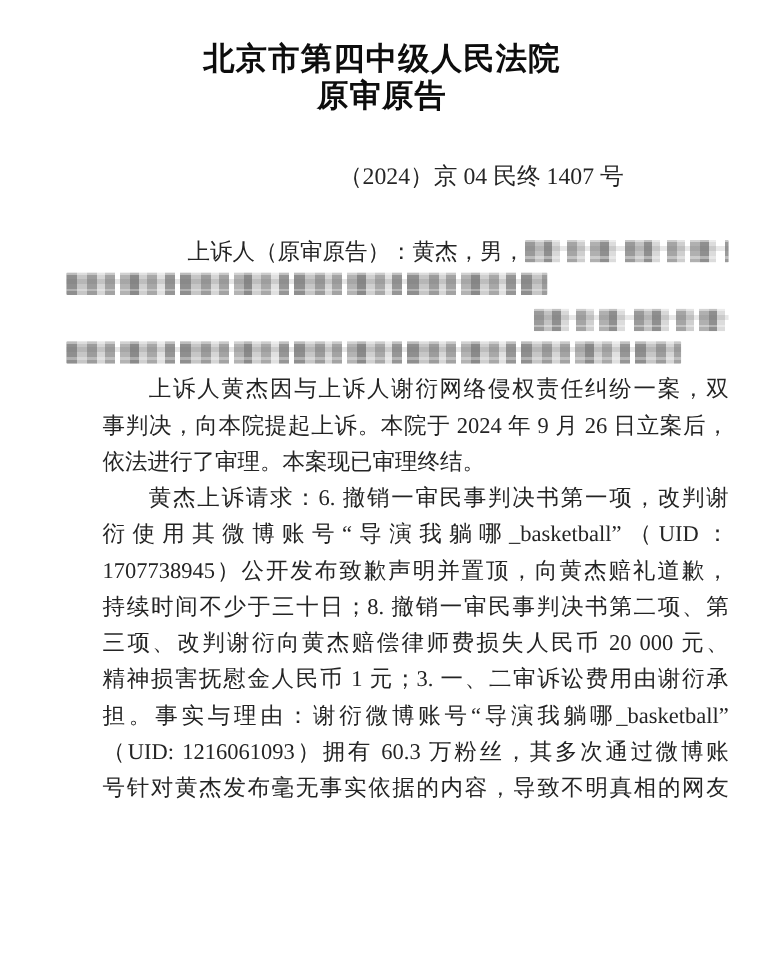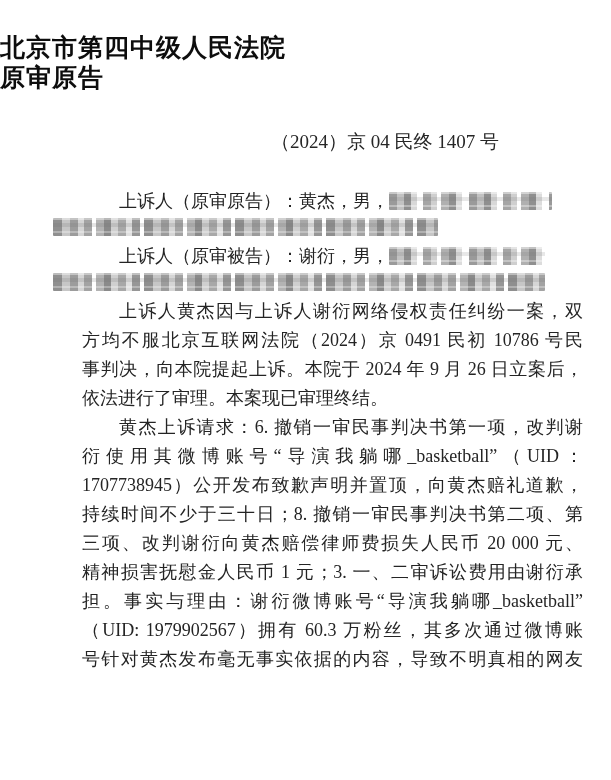--- a/index.html
+++ b/index.html
@@ -11,20 +11,21 @@
     position: relative;
     width: 611px;
     height: 780px;
     background: #ffffff;
     overflow: hidden;
     font-family: "Liberation Serif", "DejaVu Serif", serif;
     color: #1f1f1f;
   }
   .title-block {
     margin-top: 33px;
+    text-align: center;
   }
   .title-line {
     font-size: 25px;
     line-height: 30px;
     font-weight: bold;
     color: #0d0d0d;
     letter-spacing: 1px;
   }
   .case-line {
     margin-top: 36px;
@@ -40,21 +41,21 @@
     width: 501px;
   }
   .line {
     position: relative;
     height: 29px;
     line-height: 29px;
     font-size: 18px;
     white-space: nowrap;
     color: #242424;
   }
-  .indent { text-indent: 37px; }
+  .indent { text-indent: 37px; text-align: right; }
   .justify {
     text-align: justify;
     text-align-last: justify;
     white-space: normal;
   }
   
   .blur {
     display: inline-block;
     height: 18px;
     vertical-align: middle;
@@ -108,35 +109,34 @@
   <div class="case-line">（2024）京 04 民终 1407 号</div>
 
   <div class="body-block">
 
     <div class="line indent"><span>上诉人（原审原告）：黄杰，男，</span><span class="blur inline-blur-1"></span></div>
 
     <div class="line">
         <span class="blur dense blur-line-full w-385"></span>
       </div>
 
-    <div class="line indent"><span>上诉人（原审被告）：谢衍，男，</span><span class="blur inline-blur-2"></span></div>
+    <div class="line indent"><span class="blur inline-blur-2"></span></div>
 
     <div class="line">
         <span class="blur dense blur-line-full w-492"></span>
       </div>
 
     <div class="line indent justify"><span>上诉人黄杰因与上诉人谢衍网络侵权责任纠纷一案，双</span></div>
-    <div class="line justify"><span>方均不服北京互联网法院（2024）京 0491 民初 10786 号民</span></div>
     <div class="line justify"><span>事判决，向本院提起上诉。本院于 2024 年 9 月 26 日立案后，</span></div>
     <div class="line"><span>依法进行了审理。本案现已审理终结。</span></div>
     <div class="line indent justify"><span>黄杰上诉请求：6. 撤销一审民事判决书第一项，改判谢</span></div>
     <div class="line justify"><span>衍使用其微博账号“导演我躺哪_basketball”（UID：</span></div>
     <div class="line justify"><span>1707738945）公开发布致歉声明并置顶，向黄杰赔礼道歉，</span></div>
     <div class="line justify"><span>持续时间不少于三十日；8. 撤销一审民事判决书第二项、第</span></div>
     <div class="line justify"><span>三项、改判谢衍向黄杰赔偿律师费损失人民币 20 000 元、</span></div>
     <div class="line justify"><span>精神损害抚慰金人民币 1 元；3. 一、二审诉讼费用由谢衍承</span></div>
     <div class="line justify"><span>担。事实与理由：谢衍微博账号“导演我躺哪_basketball”</span></div>
-    <div class="line justify"><span>（UID: 1979902567）拥有 60.3 万粉丝，其多次通过微博账</span></div>
+    <div class="line justify"><span>（UID: 1216061093）拥有 60.3 万粉丝，其多次通过微博账</span></div>
     <div class="line justify"><span>号针对黄杰发布毫无事实依据的内容，导致不明真相的网友</span></div>
 
   </div>
 
 </div>
 
 </body></html>

